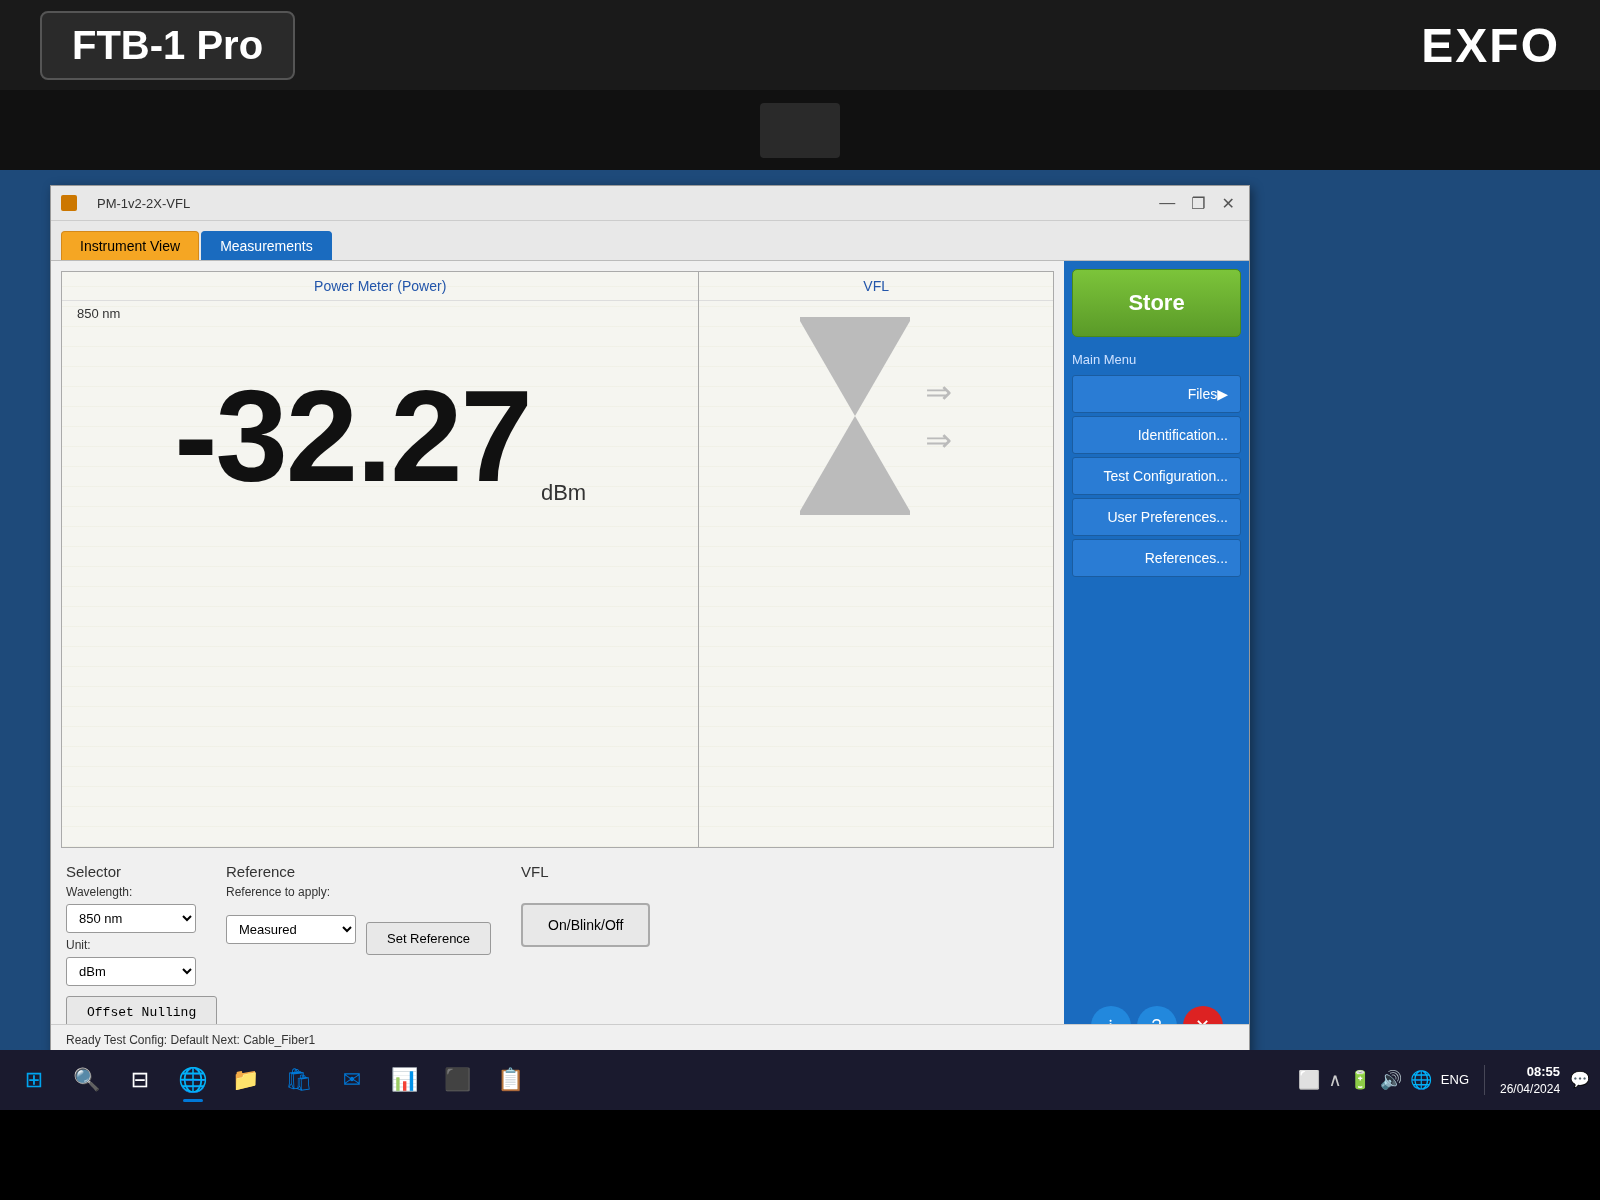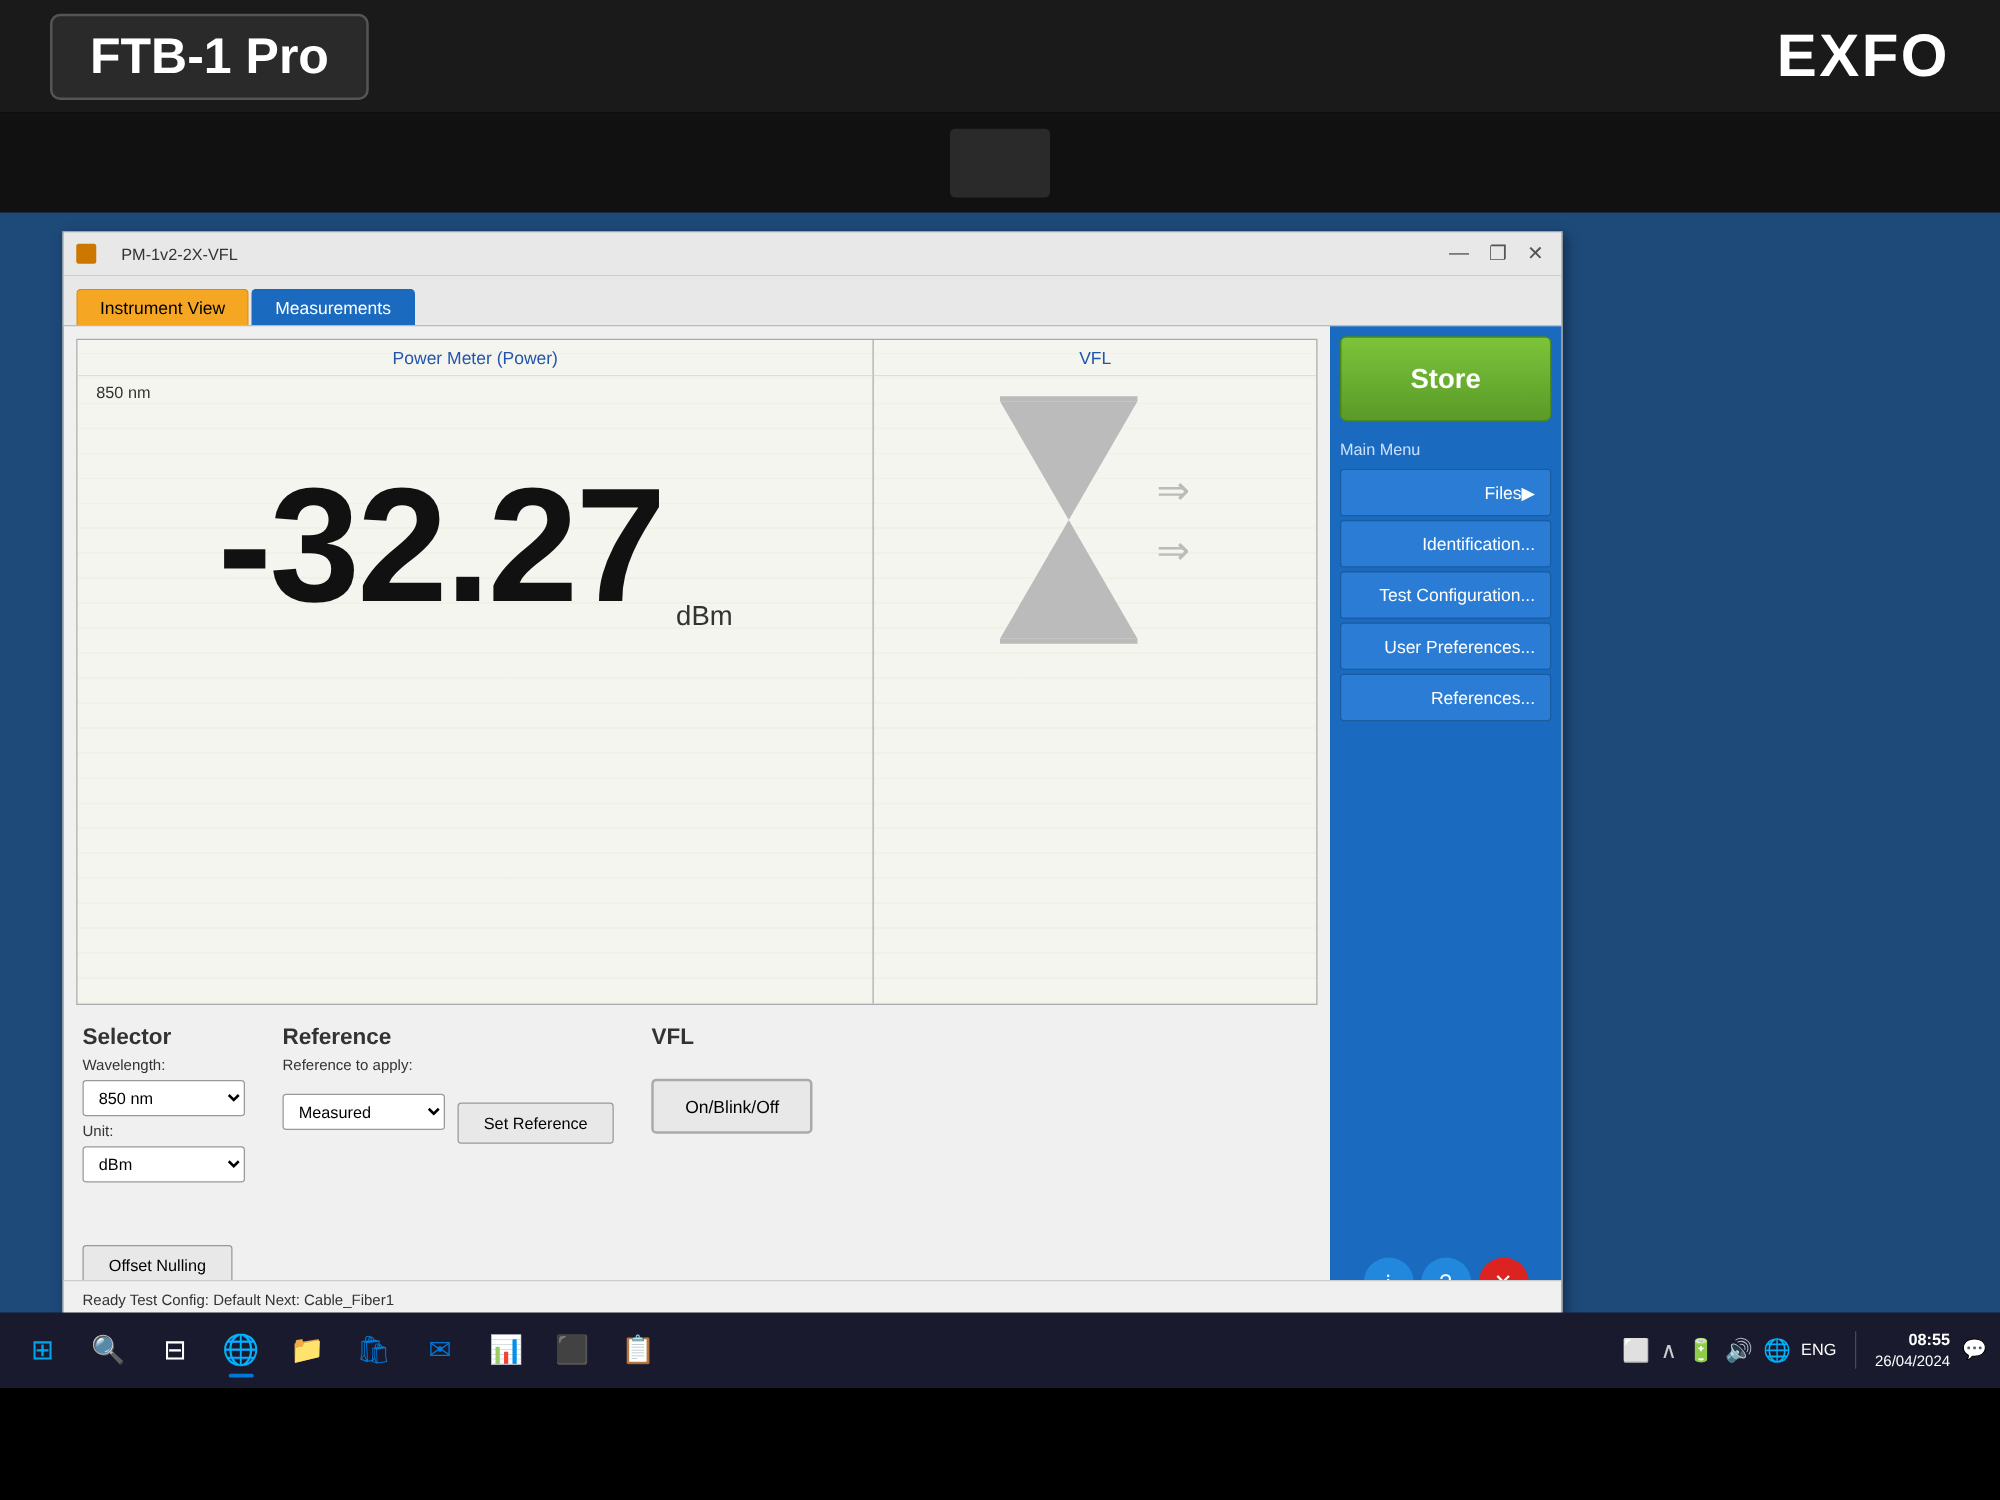--- a/index.html
+++ b/index.html
@@ -286,22 +286,22 @@
       gap: 30px;
       margin-bottom: 10px;
       align-items: flex-start;
     }
     .control-group {
       display: flex;
       flex-direction: column;
       gap: 5px;
     }
     .control-label {
-      font-size: 18px;
-      font-weight: bold;
+      font-size: 15px;
+      font-weight: normal;
       color: #333;
     }
     .control-sublabel {
       font-size: 12px;
       color: #333;
     }
     select {
       padding: 5px 8px;
       font-size: 13px;
       border: 1px solid #999;
@@ -328,21 +328,21 @@
       cursor: pointer;
       margin-top: 18px;
     }
     #offset-btn {
       padding: 8px 20px;
       background: #e8e8e8;
       border: 1px solid #999;
       border-radius: 3px;
       font-size: 13px;
       cursor: pointer;
-      margin-top: 40px;
+      font-family: Liberation Mono, monospace;
     }
 
     
     #right-sidebar {
       width: 185px;
       background: #1a6bbf;
       display: flex;
       flex-direction: column;
       align-items: center;
       padding: 8px;

